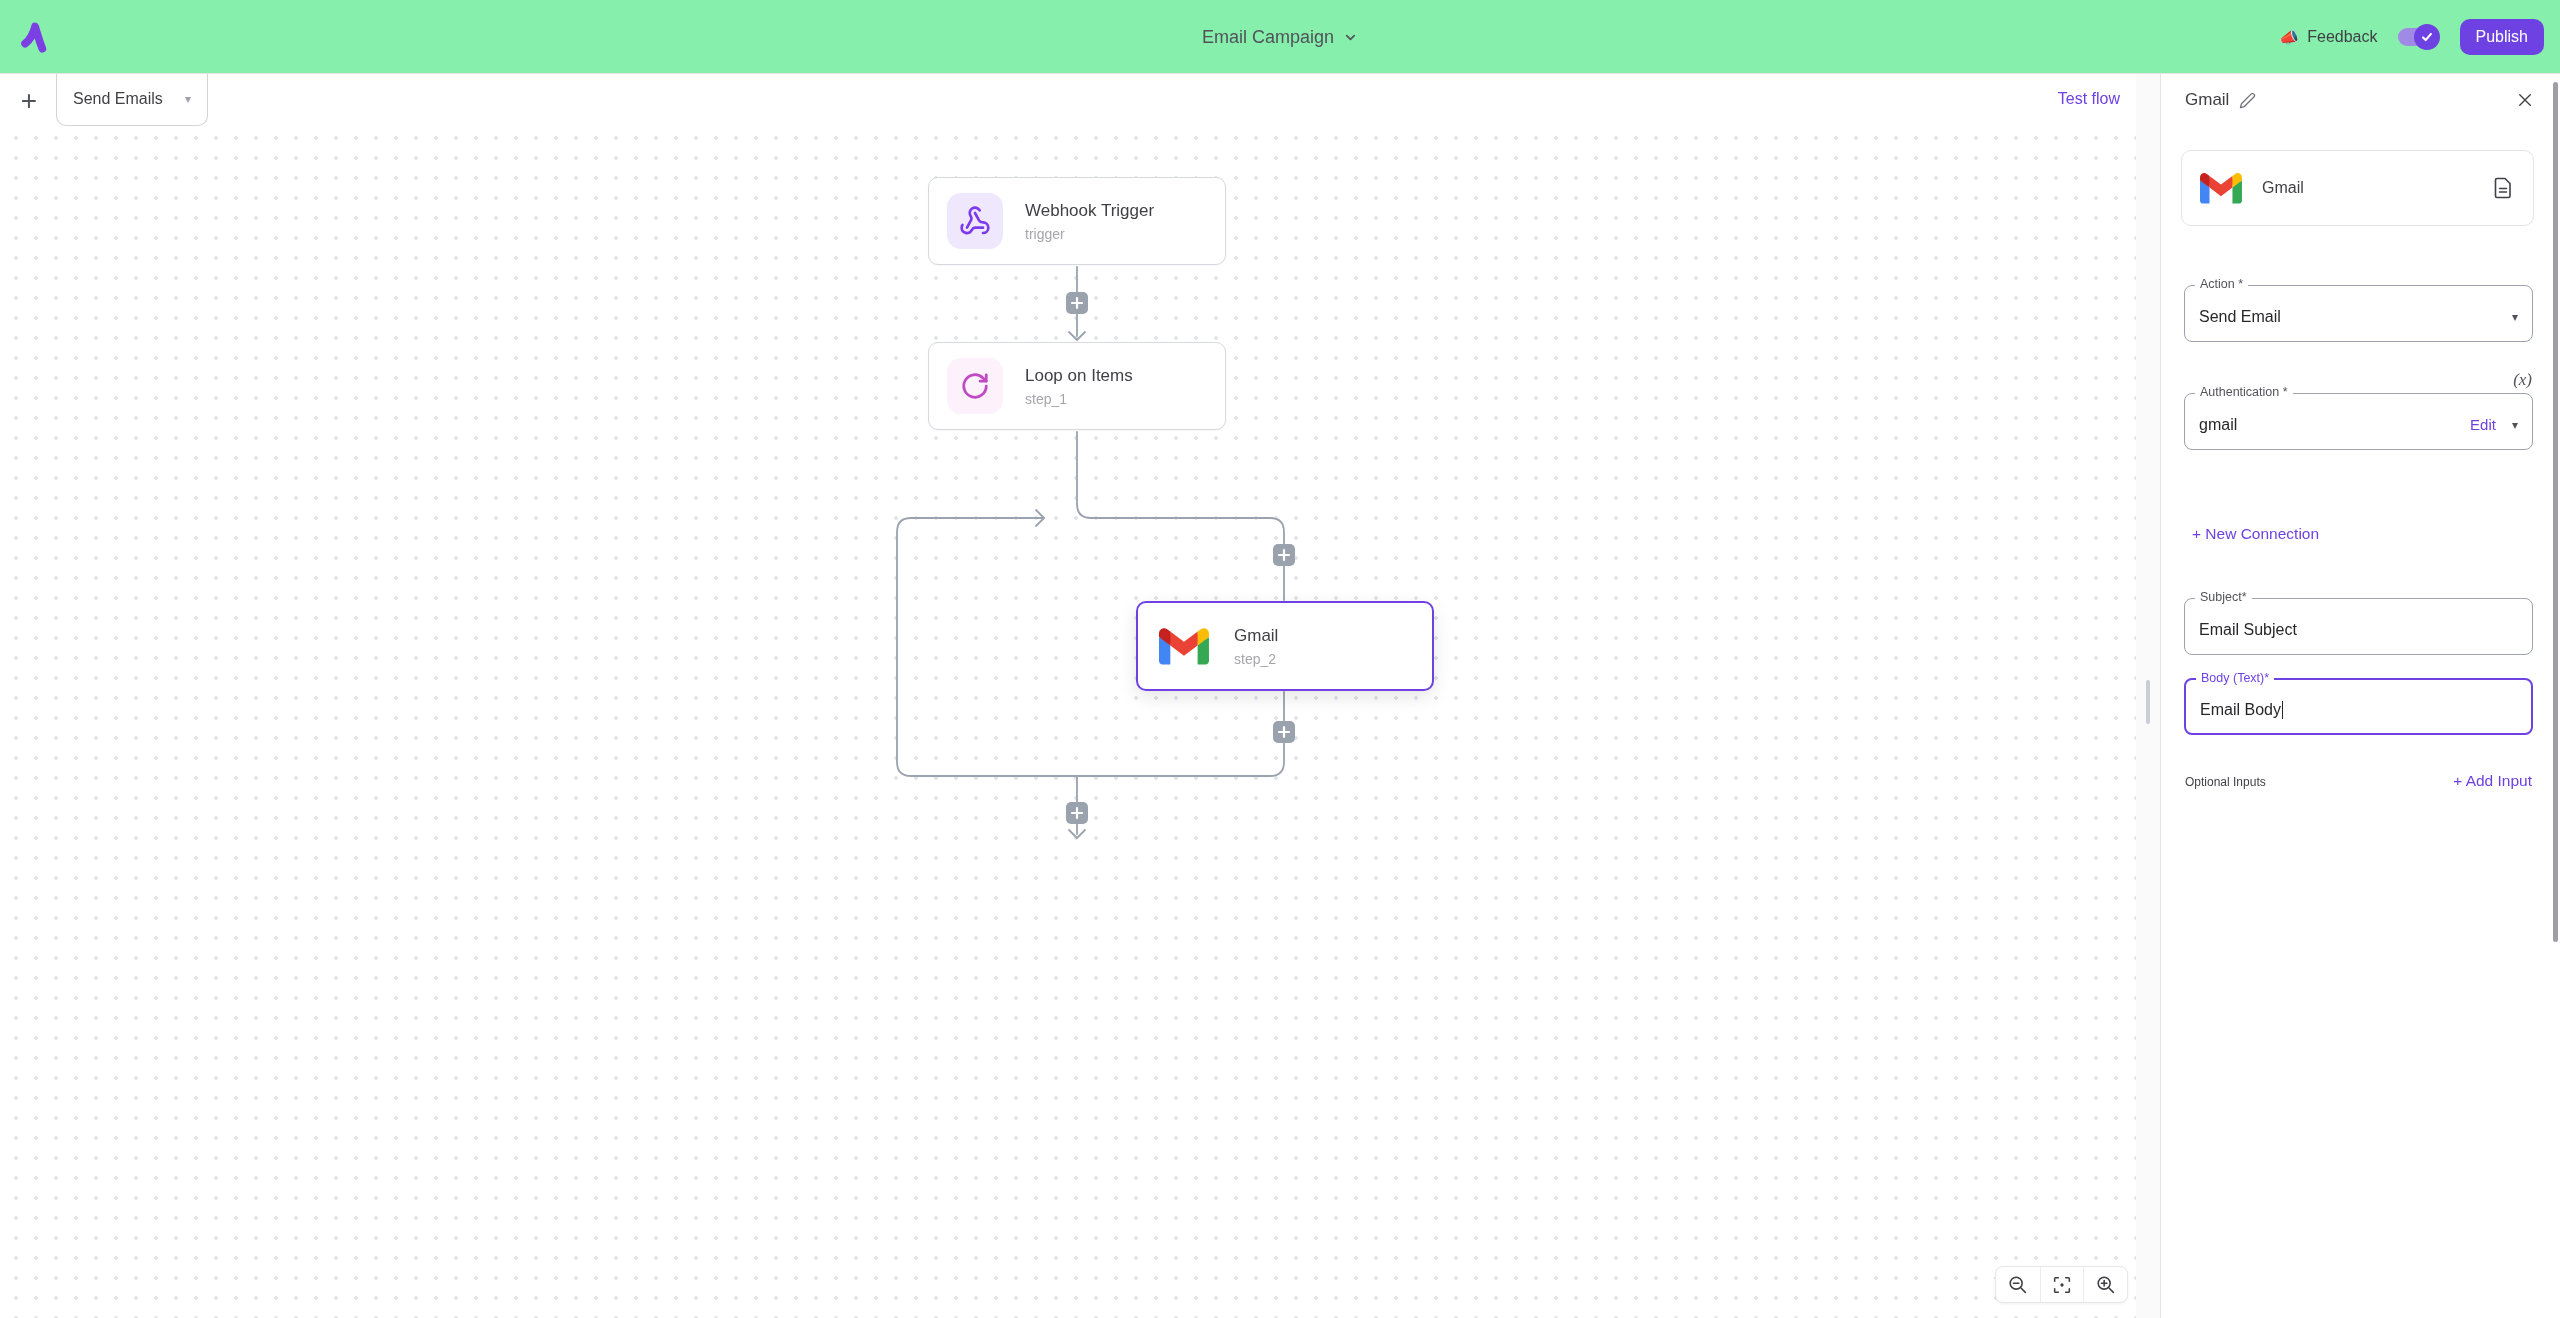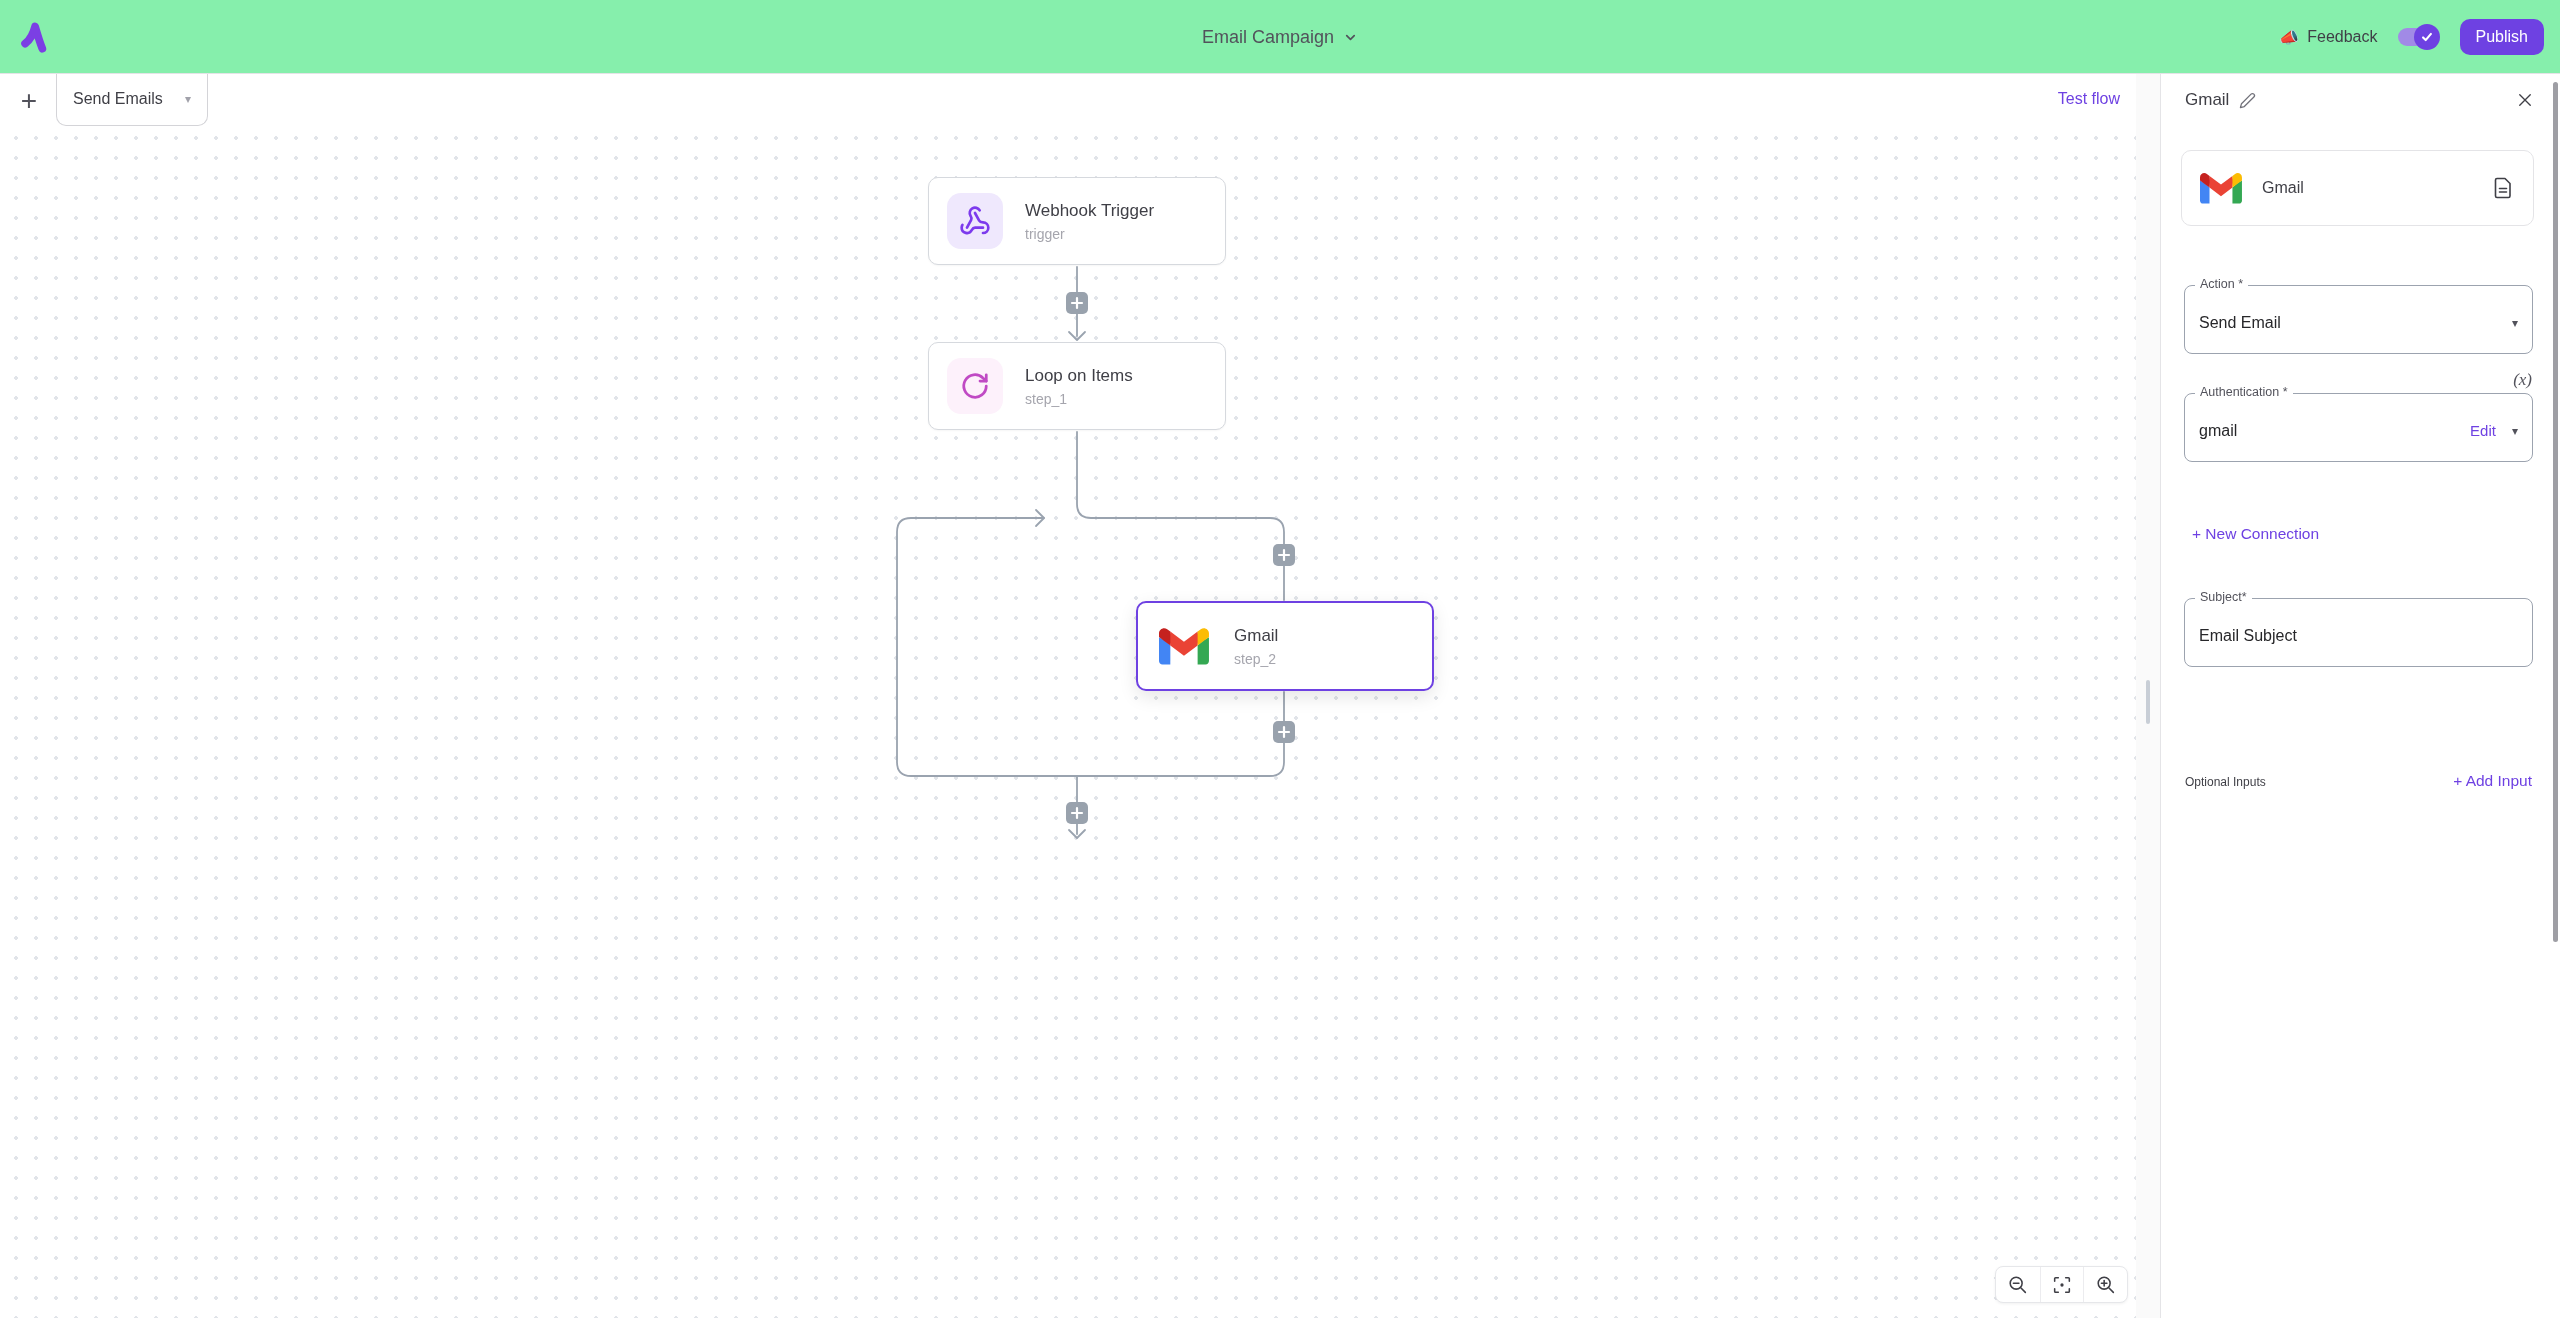--- a/index.html
+++ b/index.html
@@ -74,21 +74,21 @@
     align-items:center; }
   .panel-header .ptitle { font-size:17px; color:#3f3f46; }
   .panel-header .pencil { margin-left:10px; cursor:pointer; }
   .panel-header .close { margin-left:auto; cursor:pointer; }
   .piece-card { position:absolute; left:20px; top:76px; width:353px; height:76px;
     border:1px solid #e4e4e7; border-radius:10px; display:flex; align-items:center;
     padding:0 18px; gap:20px; }
   .piece-card .pname { font-size:16px; color:#3f3f46; }
   .piece-card .doc { margin-left:auto; cursor:pointer; }
 
-  .field { position:absolute; left:23px; width:349px; height:69px;
+  .field { position:absolute; left:23px; width:349px; height:57px;
     border:1px solid #9ca3af; border-radius:8px; background:#fff; display:flex;
     align-items:center; padding:6px 14px 0; font-size:16px; color:#27272a; }
   .field .flabel { position:absolute; top:-9px; left:10px; background:#fff;
     padding:0 5px; font-size:12.5px; color:#52525b; }
   .field .caret { margin-left:auto; color:#52525b; font-size:12px; }
   .field.select { cursor:pointer; }
   .field.focused { border:2px solid #6e41e2; }
   .field.focused .flabel { color:#6e41e2; }
   .edit-link { margin-left:auto; color:#6e41e2; font-size:15px; cursor:pointer; }
   .edit-link + .caret { margin-left:16px; }
@@ -293,20 +293,25 @@
   </div>
 
   <div class="link-purple new-conn">+ New Connection</div>
 
 
   <div class="field" style="top:524px;">
     <span class="flabel">Subject*</span>
     <span>Email Subject</span>
   </div>
 
+  <div class="field focused" style="top:604px; height:57px;">
+    <span class="flabel">Body (Text)*</span>
+    <span>Email Body</span>
+    <span class="cursor-bar"></span>
+  </div>
 
   <div class="optional-row">
     <span class="ohdr">Optional Inputs</span>
     <span class="link-purple addinp">+ Add Input</span>
   </div>
 
   <div class="pscroll"></div>
 </div>
 
 </body></html>

